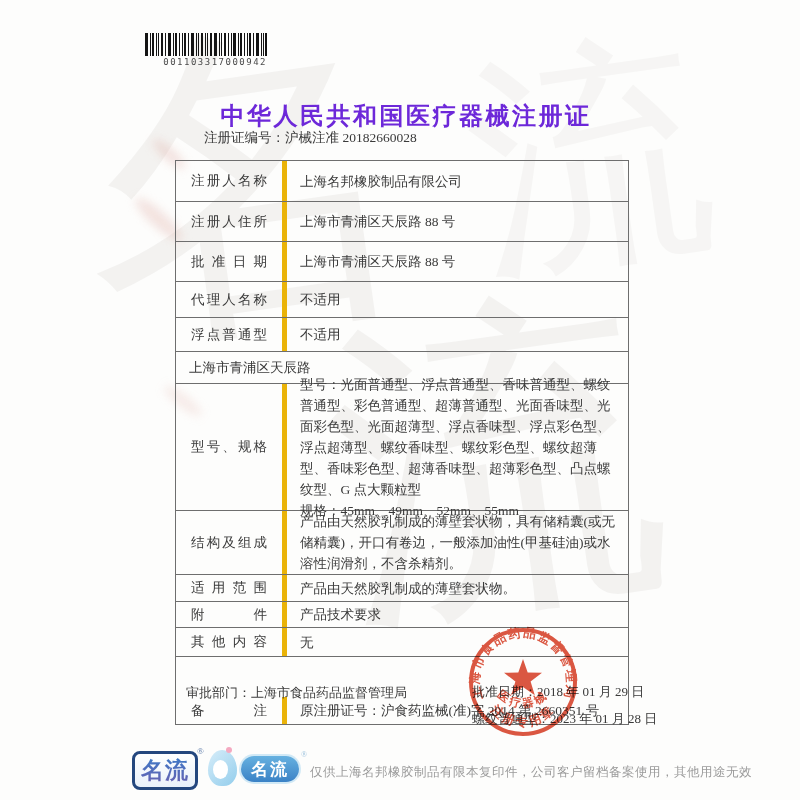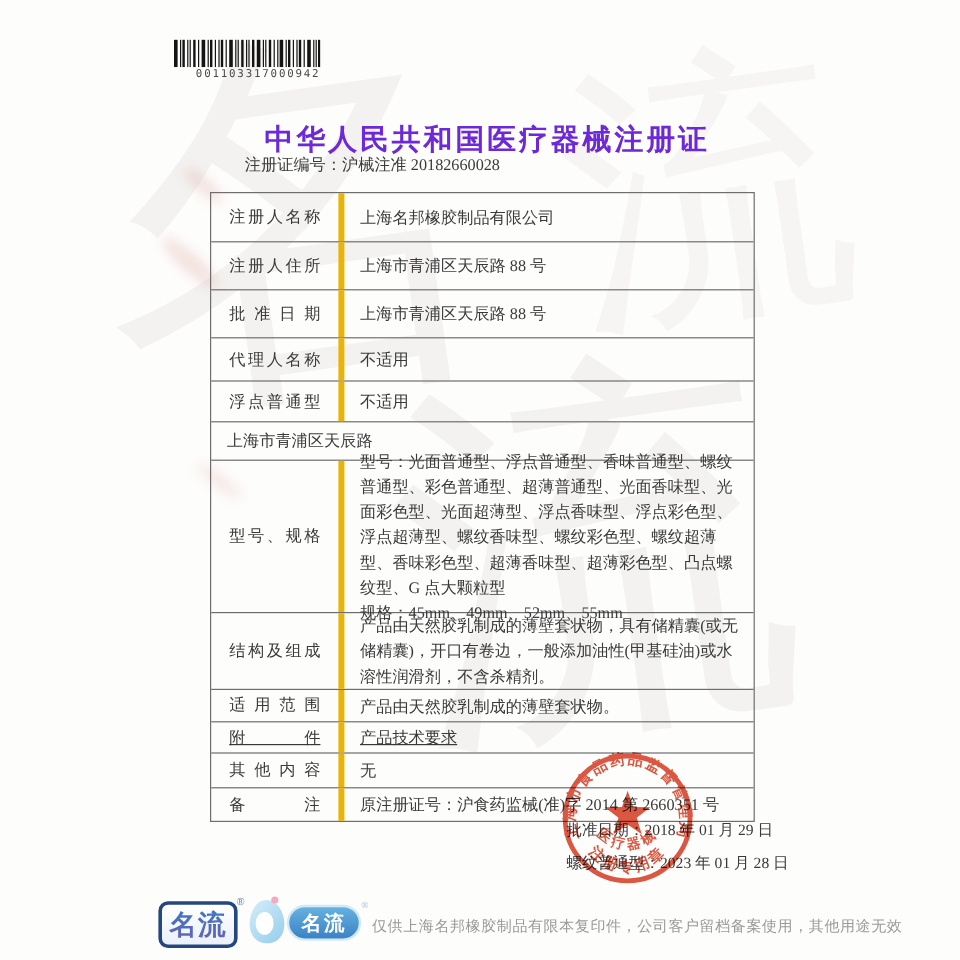--- a/index.html
+++ b/index.html
@@ -23,30 +23,30 @@
   .barcode-num{position:absolute; left:145px; top:57px; width:122px; text-align:right;
       font-family:"DejaVu Sans Mono",monospace; font-size:9px; letter-spacing:1.5px; color:#4a4a4a;}
   
   .title{position:absolute; left:178px; top:100px; width:456px; text-align:center;
       font-size:24px; font-weight:700; letter-spacing:2.5px; color:#6d28d9;}
   .certline{position:absolute; left:204px; top:129px; font-size:13.5px; color:#3a3a3a;}
   
   .tbl{position:absolute; left:175px; top:160px; width:452px; border:1px solid #6e6e6e;
       display:flex; flex-direction:column; background:transparent;}
   .row{display:flex; border-bottom:1px solid #6e6e6e;}
-  .row:last-child{border-bottom:none;}
+  .row:last-child{border-bottom:none;margin-top:40px;}
   .lab{width:106px; flex:0 0 106px; border-right:5px solid #eab308;
       display:flex; align-items:center; justify-content:center;}
   .lab span{width:76px; font-size:13.5px; color:#3a3a3a;
       text-align:justify; text-align-last:justify;}
   .val{flex:1; display:flex; align-items:center; padding:4px 10px 4px 13px;
       font-size:13.5px; line-height:21px; color:#3a3a3a; white-space:pre-wrap;}
   .h0{height:40px;} .h1{height:39px;} .h2{height:39px;} .h3{height:35px;}
   .h4{height:33px;} .h5{height:31px;} .h6{height:126px;} .h7{height:63px;}
-  .h8{height:26px;} .h9{height:25px;text-decoration:underline;} .h10{height:28px;} .h11{height:27px;}
+  .h8{height:26px;} .h9{height:25px;} .h10{height:28px;} .h11{height:27px;}
   
   .approval{position:absolute; left:186px; top:684px; font-size:13px;}
   .dates{position:absolute; left:472px; top:678px; font-size:13px; line-height:27px;}
   
   .seal{position:absolute; left:438px; top:597px; width:170px; height:170px;
       opacity:.9; mix-blend-mode:multiply; pointer-events:none;}
   
   .logo1{position:absolute; left:132px; top:751px; width:60px; height:33px;
       border:3px solid #24477e; border-radius:8px;
       background:linear-gradient(180deg,#ffffff,#e9f1fa);
@@ -198,20 +198,21 @@
       <div class="val">无</div>
     </div>
     <div class="row h11">
       <div class="lab">
           <span>备　注</span>
         </div>
       <div class="val">原注册证号：沪食药监械(准)字 2014 第 2660351 号</div>
     </div>
   </div>
 
+  <div class="approval"><span>审批部门：</span><span>上海市食品药品监督管理局</span></div>
   <div class="dates">
     <div><span>批准日期：</span><span>2018 年 01 月 29 日</span></div>
     <div><span>螺纹普通型：</span><span>2023 年 01 月 28 日</span></div>
   </div>
 
   <div class="seal">
     <svg width="170" height="170" viewBox="-85 -85 170 170">
       <circle cx="0" cy="0" r="52" fill="none" stroke="#d9462e" stroke-width="4"></circle>
       <polygon fill="#d9462e" points="0,-23 4.7,-9.5 19,-9.2 7.6,-0.5 11.8,13.2 0,5 -11.8,13.2 -7.6,-0.5 -19,-9.2 -4.7,-9.5"></polygon>
       <defs>

